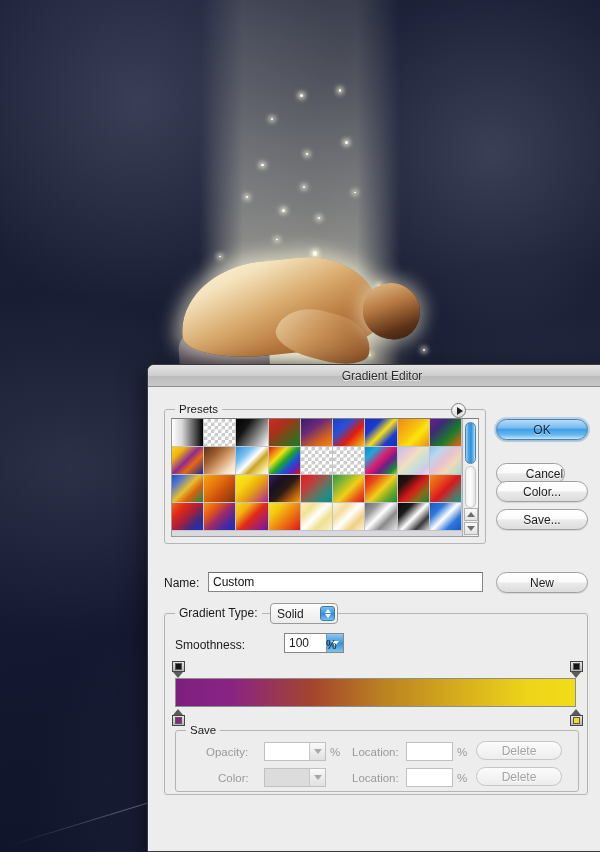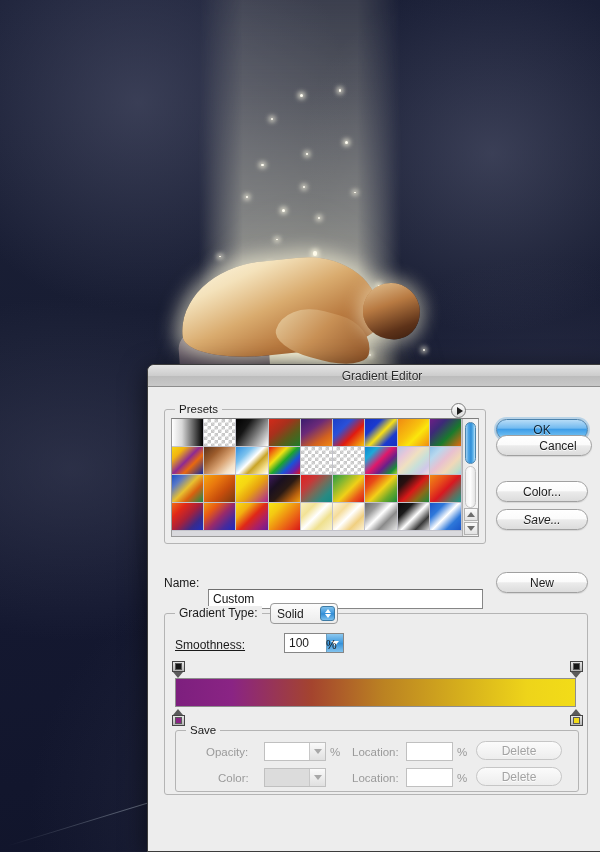--- a/index.html
+++ b/index.html
@@ -255,29 +255,29 @@
     border-color: #4b82ad;
     color: #0e2536;
     text-shadow: 0 1px 0 rgba(255,255,255,.55);
     box-shadow: 0 0 0 2px rgba(120,180,225,.45), 0 1px 2px rgba(0,0,0,.2);
   }
   .pill.sm { width: 86px; height: 20px; }
   .pill.disabled { color: #a3a3a3; border-color: #c6c6c6;
     background: linear-gradient(to bottom,#fbfbfb,#ededed); box-shadow:none; }
 
   #btn-ok     { left: 348px; top: 32px;  width: 92px; }
-  #btn-cancel { left: 348px; top: 48px;  width: 96px; padding-left: 28px; }
+  #btn-cancel { left: 348px; top: 76px;  width: 69px; padding-left: 28px; }
   #btn-load   { left: 348px; top: 94px;  width: 92px; }
-  #btn-save   { left: 348px; top: 122px; width: 92px; font-style: italic; }
+  #btn-save   { left: 348px; top: 122px; width: 92px; }
   #btn-new    { left: 348px; top: 185px; width: 92px; }
 
   
   #name-label { position: absolute; left: 16px; top: 189px; font-size: 12px; }
   #name-input {
-    position: absolute; left: 60px; top: 202px;
+    position: absolute; left: 60px; top: 185px;
     width: 275px; height: 20px;
     background: #fff;
     border: 1px solid #868686;
     border-top-color: #6e6e6e;
     font-family: "Liberation Sans", sans-serif;
     font-size: 12px; color: #111;
     padding: 0 4px;
   }
 
   
@@ -299,21 +299,21 @@
     border-radius: 3px;
     background: linear-gradient(to bottom, #7fc0ec 0%, #3b96dd 49%, #2f8ad4 51%, #7cc0ee 100%);
     border: 1px solid #3d7ba5;
     display: flex; flex-direction: column; align-items: center; justify-content: center;
     gap: 1px;
   }
   .st-up { width:0;height:0;border-left:3px solid transparent;border-right:3px solid transparent;border-bottom:4px solid #fff; }
   .st-dn { width:0;height:0;border-left:3px solid transparent;border-right:3px solid transparent;border-top:4px solid #fff; }
 
   
-  #smooth-label { position: absolute; left: 10px; top: 24px; font-size: 12px; text-decoration: underline; }
+  #smooth-label { position: absolute; left: 10px; top: 24px; font-size: 12px; }
   #smooth-box {
     position: absolute; left: 95px; top: 19px;
     width: 60px; height: 20px;
     background: #fff;
     border: 1px solid #868686;
     display: flex; align-items: center; margin-left: 24px;
   }
   #smooth-value { padding-left: 4px; font-size: 12px; }
   #smooth-drop {
     position: absolute; right: 0; top: 0;

